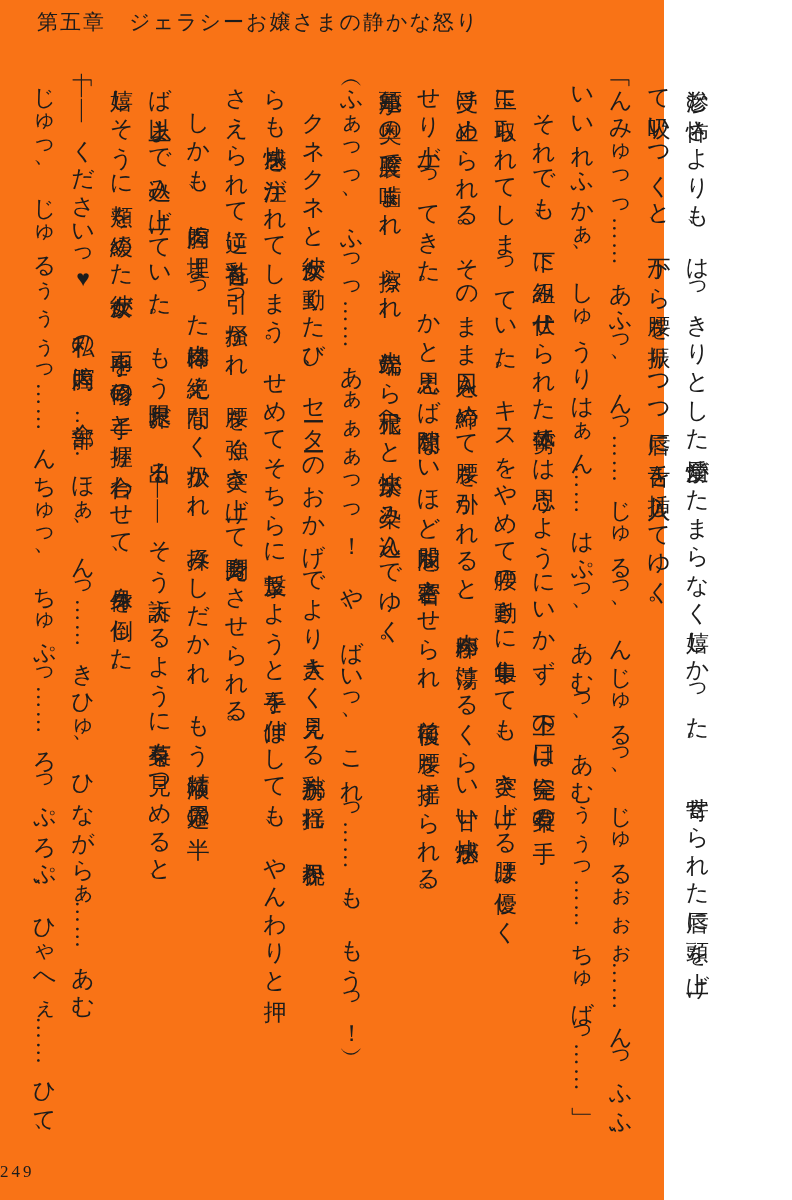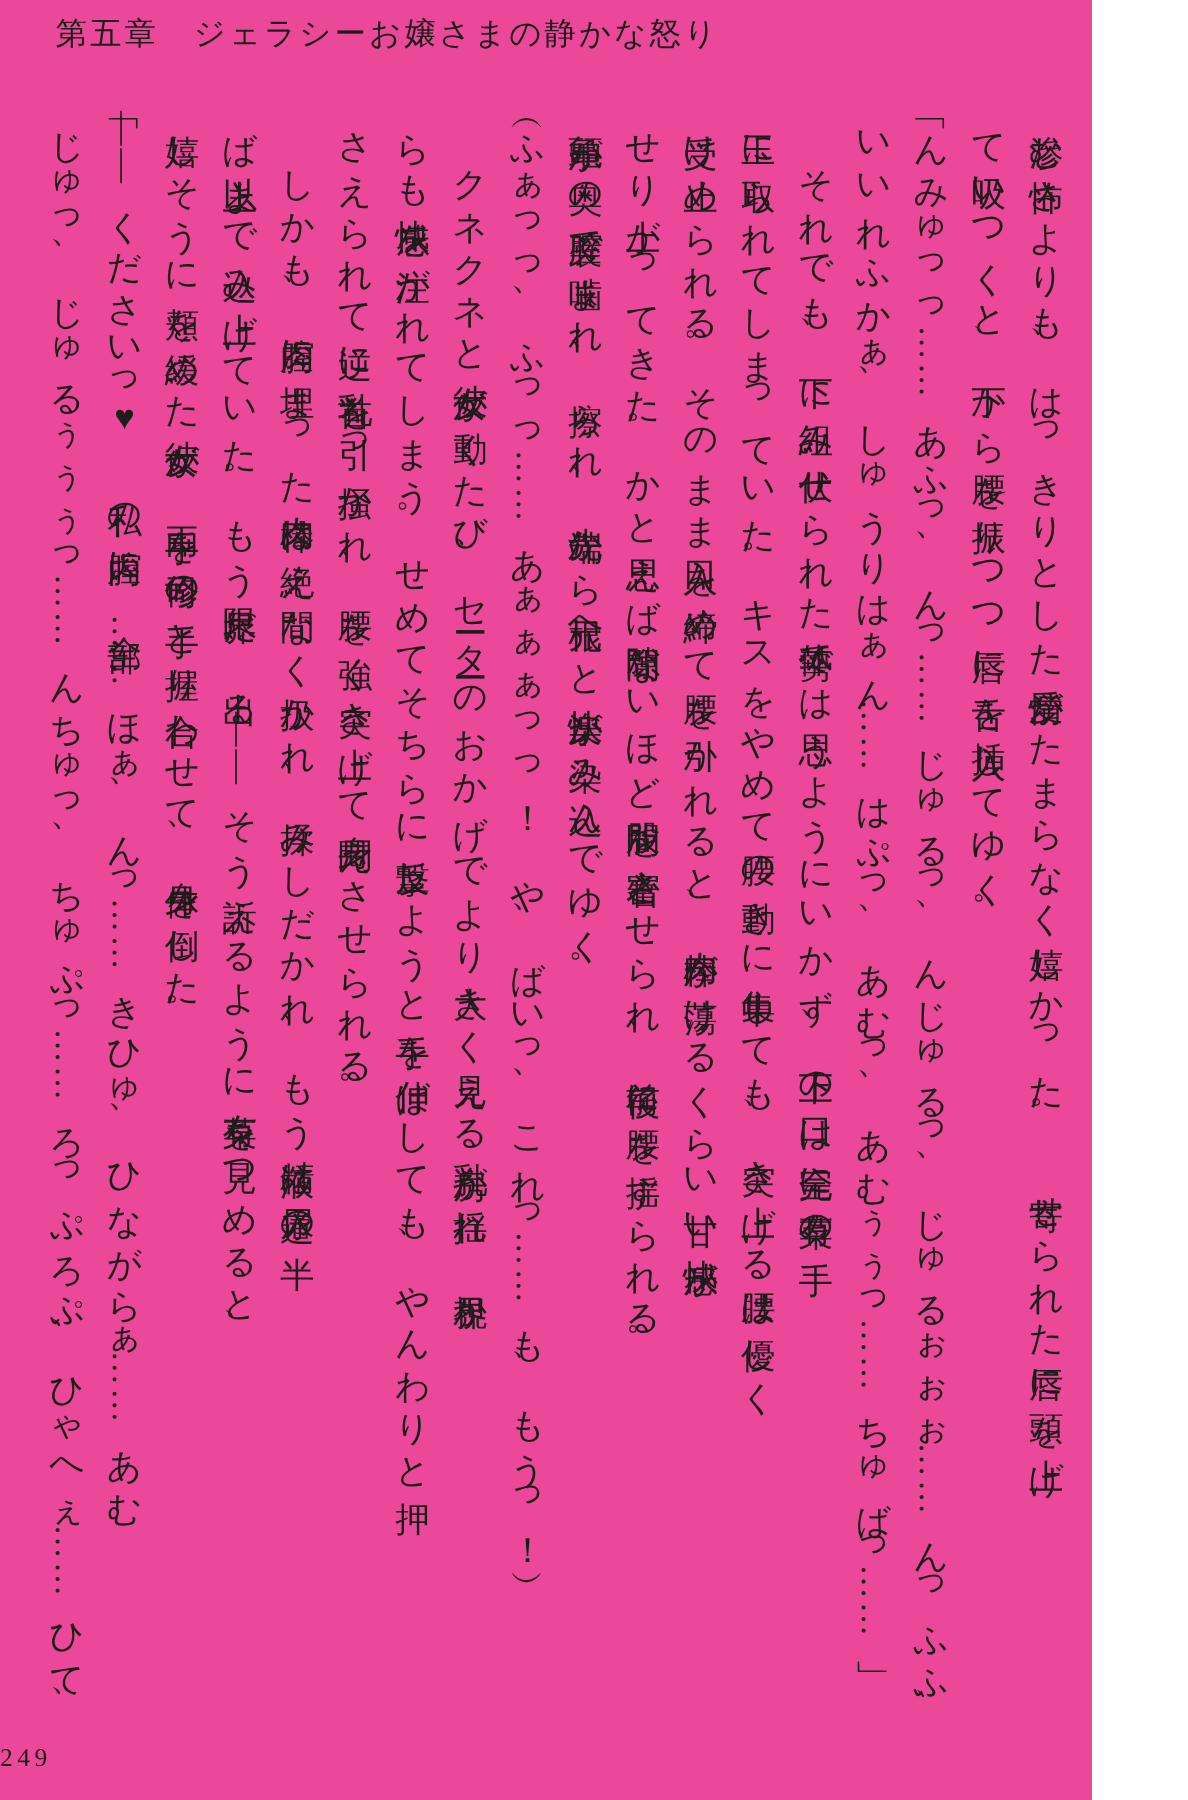--- a/index.html
+++ b/index.html
@@ -5,22 +5,22 @@
   html,body{margin:0;padding:0;}
   body{
     width:792px;height:1200px;
     background:#ffffff;
     font-family:"Liberation Serif","DejaVu Serif",serif;
     color:#1c1c1c;
     overflow:hidden;
   }
   .page{
     position:relative;
-    width:728px;height:1200px;
-    background:#ec4899;
+    width:664px;height:1200px;
+    background:#f97316;
   }
   .chapter-header{
     position:absolute;
     top:8px;left:37px;
     font-size:21px;
     letter-spacing:2px;
     white-space:nowrap;
   }
   .body-text{
     position:absolute;

